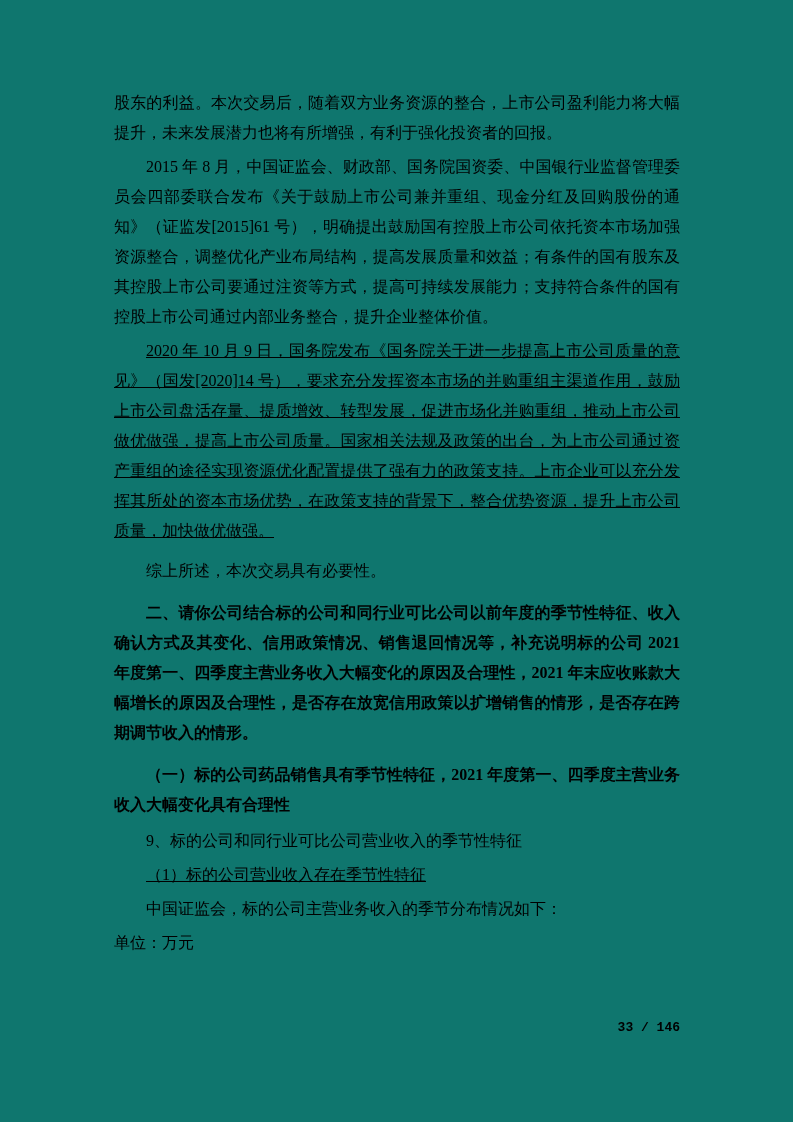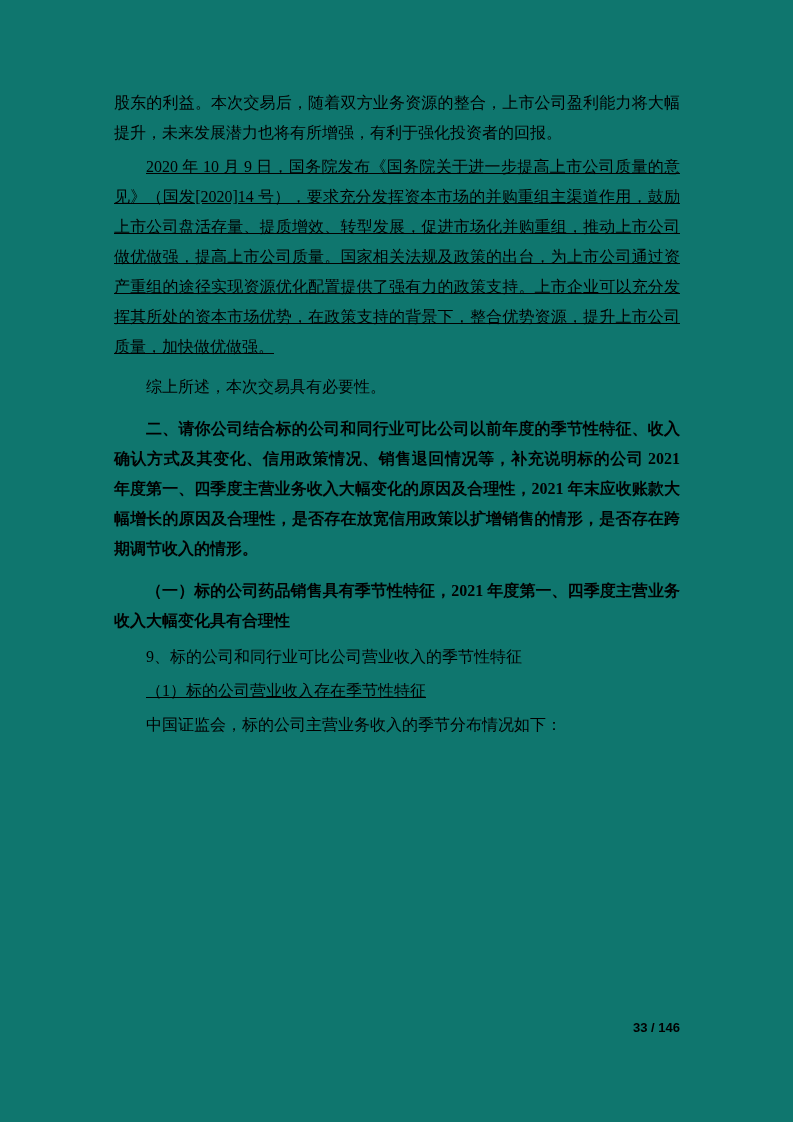--- a/index.html
+++ b/index.html
@@ -43,44 +43,46 @@
     line-height: 22px;
     text-align: right;
     margin: 0;
   }
   .page-footer {
     position: absolute;
     top: 1020px;
     right: 113px;
     font-size: 13px;
     font-weight: bold;
-    font-family: Liberation Sans, sans-serif;
+    font-family: Liberation Mono, monospace;
   }
 </style>
 </head>
 <body>
 
 <div class="page">
   <div class="content">
 
     <p>股东的利益。本次交易后，随着双方业务资源的整合，上市公司盈利能力将大幅提升，未来发展潜力也将有所增强，有利于强化投资者的回报。</p>
 
 
+    <p class="indent">2015 年 8 月，中国证监会、财政部、国务院国资委、中国银行业监督管理委员会四部委联合发布《关于鼓励上市公司兼并重组、现金分红及回购股份的通知》（证监发[2015]61 号），明确提出鼓励国有控股上市公司依托资本市场加强资源整合，调整优化产业布局结构，提高发展质量和效益；有条件的国有股东及其控股上市公司要通过注资等方式，提高可持续发展能力；支持符合条件的国有控股上市公司通过内部业务整合，提升企业整体价值。</p>
 
     <p class="indent gap-xs">2020 年 10 月 9 日，国务院发布《国务院关于进一步提高上市公司质量的意见》（国发[2020]14 号），要求充分发挥资本市场的并购重组主渠道作用，鼓励上市公司盘活存量、提质增效、转型发展，促进市场化并购重组，推动上市公司做优做强，提高上市公司质量。国家相关法规及政策的出台，为上市公司通过资产重组的途径实现资源优化配置提供了强有力的政策支持。上市企业可以充分发挥其所处的资本市场优势，在政策支持的背景下，整合优势资源，提升上市公司质量，加快做优做强。</p>
 
     <p class="indent gap-md">综上所述，本次交易具有必要性。</p>
 
     <p class="indent bold gap-lg">二、请你公司结合标的公司和同行业可比公司以前年度的季节性特征、收入确认方式及其变化、信用政策情况、销售退回情况等，补充说明标的公司 2021 年度第一、四季度主营业务收入大幅变化的原因及合理性，2021 年末应收账款大幅增长的原因及合理性，是否存在放宽信用政策以扩增销售的情形，是否存在跨期调节收入的情形。</p>
 
     <p class="indent bold gap-lg">（一）标的公司药品销售具有季节性特征，2021 年度第一、四季度主营业务收入大幅变化具有合理性</p>
 
     <p class="indent gap-sm">9、标的公司和同行业可比公司营业收入的季节性特征</p>
 
     <p class="indent gap-xs">（1）标的公司营业收入存在季节性特征</p>
 
     <p class="indent">中国证监会，标的公司主营业务收入的季节分布情况如下：</p>
 
+    <p class="unit-note">单位：万元</p>
 
   </div>
 
   <div class="page-footer">33 / 146</div>
 </div>
 
 </body></html>

